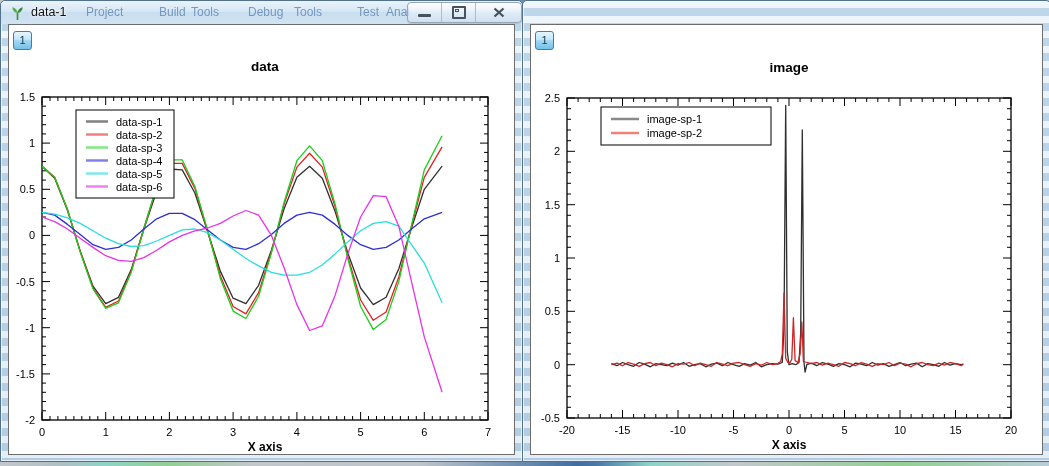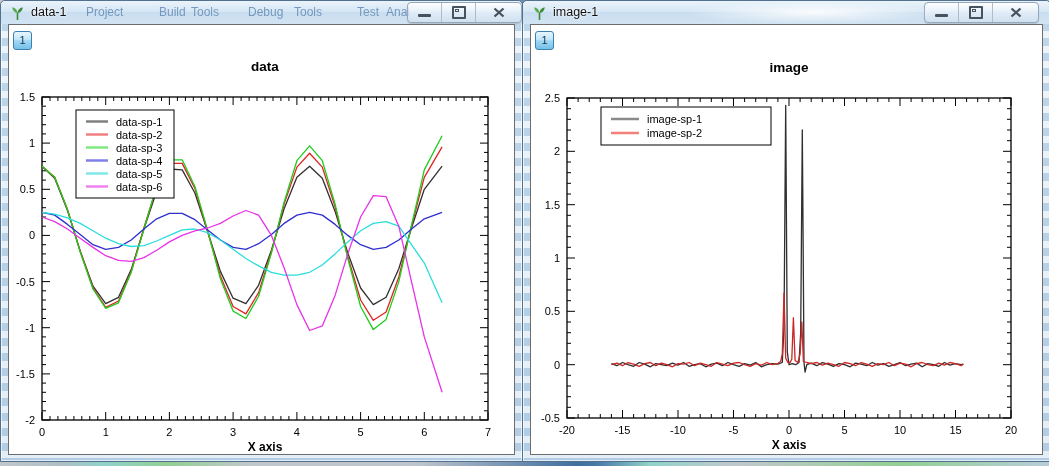--- a/index.html
+++ b/index.html
@@ -318,45 +318,20 @@
           <line x1="77" y1="161.5" x2="99" y2="161.5" stroke="#f080f0" stroke-width="2.5"></line>
           <text x="107" y="165.5" class="tick">data-sp-6</text>
         </g>
         <text x="256.0" y="46" text-anchor="middle" class="ctitle">data</text>
         <text x="256.0" y="426" text-anchor="middle" class="clabel">X axis</text>
       </svg>
   </div>
 </div>
 
 <div class="window win-right">
-  <div class="titlebar">
-    <span class="app-icon">
-      <svg width="15" height="16" viewBox="0 0 15 16">
-        <path d="M7.5 15 C7.5 11 7.5 9 7.5 7.5" stroke="#3d8b37" stroke-width="1.6" fill="none"></path>
-        <path d="M7.5 8 C4.5 7.5 2.5 5.5 2.2 2.2 C5.5 2.8 7.3 4.8 7.5 8 Z" fill="#5aa84f"></path>
-        <path d="M7.5 8 C10.5 7.5 12.5 5.5 12.8 2.2 C9.5 2.8 7.7 4.8 7.5 8 Z" fill="#3d8b37"></path>
-      </svg>
-    </span>
-    <span class="win-title">image-1</span>
-    <div class="caption-buttons">
-      <div class="cap-btn">
-        <div class="glyph-min"></div>
-      </div>
-      <div class="cap-btn">
-        <div class="glyph-restore">
-            <div></div>
-          </div>
-      </div>
-      <div class="cap-btn cap-close">
-        <svg width="12" height="11">
-          <path d="M1.5 1.5 L10.5 9.5 M10.5 1.5 L1.5 9.5" stroke="#46525e" stroke-width="2.3"></path>
-        </svg>
-      </div>
-    </div>
-  </div>
   <div class="client">
     <div class="page-btn">1</div>
     <svg class="chart" width="511" height="429" viewBox="0 0 511 429">
         <rect x="36" y="73" width="444" height="320" fill="none" stroke="#000" stroke-width="1.3"></rect>
         <line x1="36.0" y1="393.0" x2="36.0" y2="385.0" stroke="#000"></line>
         <line x1="36.0" y1="73.0" x2="36.0" y2="81.0" stroke="#000"></line>
         <text x="36.0" y="409" text-anchor="middle" class="tick">-20</text>
         <line x1="91.5" y1="393.0" x2="91.5" y2="385.0" stroke="#000"></line>
         <line x1="91.5" y1="73.0" x2="91.5" y2="81.0" stroke="#000"></line>
         <text x="91.5" y="409" text-anchor="middle" class="tick">-15</text>

